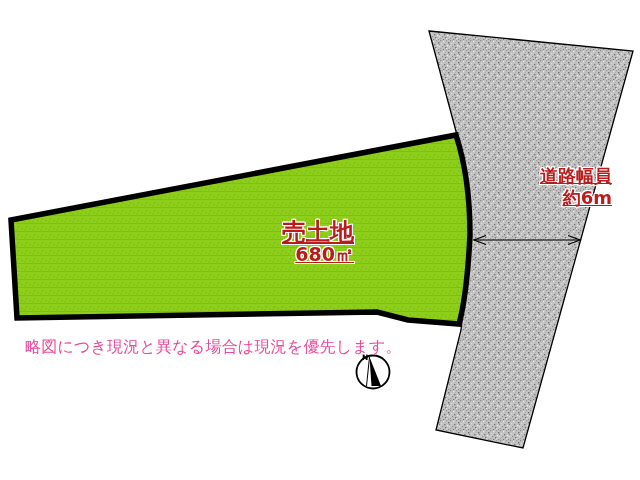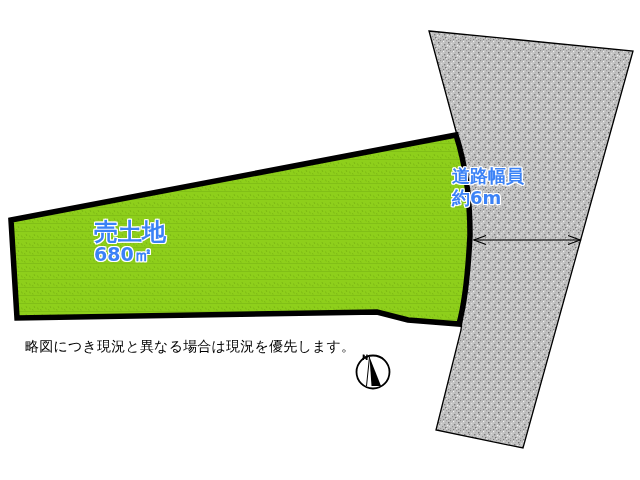--- a/index.html
+++ b/index.html
@@ -8,40 +8,41 @@
     position: relative;
     width: 640px;
     height: 480px;
     background: #ffffff;
     overflow: hidden;
     font-family: "DejaVu Sans", "Liberation Sans", sans-serif;
   }
   .diagram-svg { position: absolute; left: 0; top: 0; }
   .label {
     position: absolute;
-    color: #3b82f6;
-    text-align: left;
+    color: #b91c1c;
+    text-align: right;
     
     text-shadow: 1px 0 0 #fff, -1px 0 0 #fff, 0 1px 0 #fff, 0 -1px 0 #fff,
                  1px 1px 0 #fff, -1px -1px 0 #fff, 1px -1px 0 #fff, -1px 1px 0 #fff;
+    text-decoration: underline;
   }
   .plot-label {
     left: 94px; top: 221px; width: 260px;
     font-weight: bold; line-height: 22px; font-size: 19px;
   }
   .plot-label .title-line { font-size: 24px; }
   .road-label {
     left: 452px; top: 165px; width: 160px;
     font-weight: bold; line-height: 22px; font-size: 18px;
   }
   .disclaimer {
     position: absolute;
     left: 25px; top: 338px;
-    font-size: 14px; line-height: 17px;
-    color: #000000; letter-spacing: 0.2px;
+    font-size: 16px; line-height: 17px;
+    color: #ec4899; letter-spacing: 0.2px;
     white-space: nowrap;
   }
 </style>
 </head>
 <body>
 
 <div class="canvas">
 
   <svg class="diagram-svg" width="640" height="480" viewBox="0 0 640 480">
     <defs>

